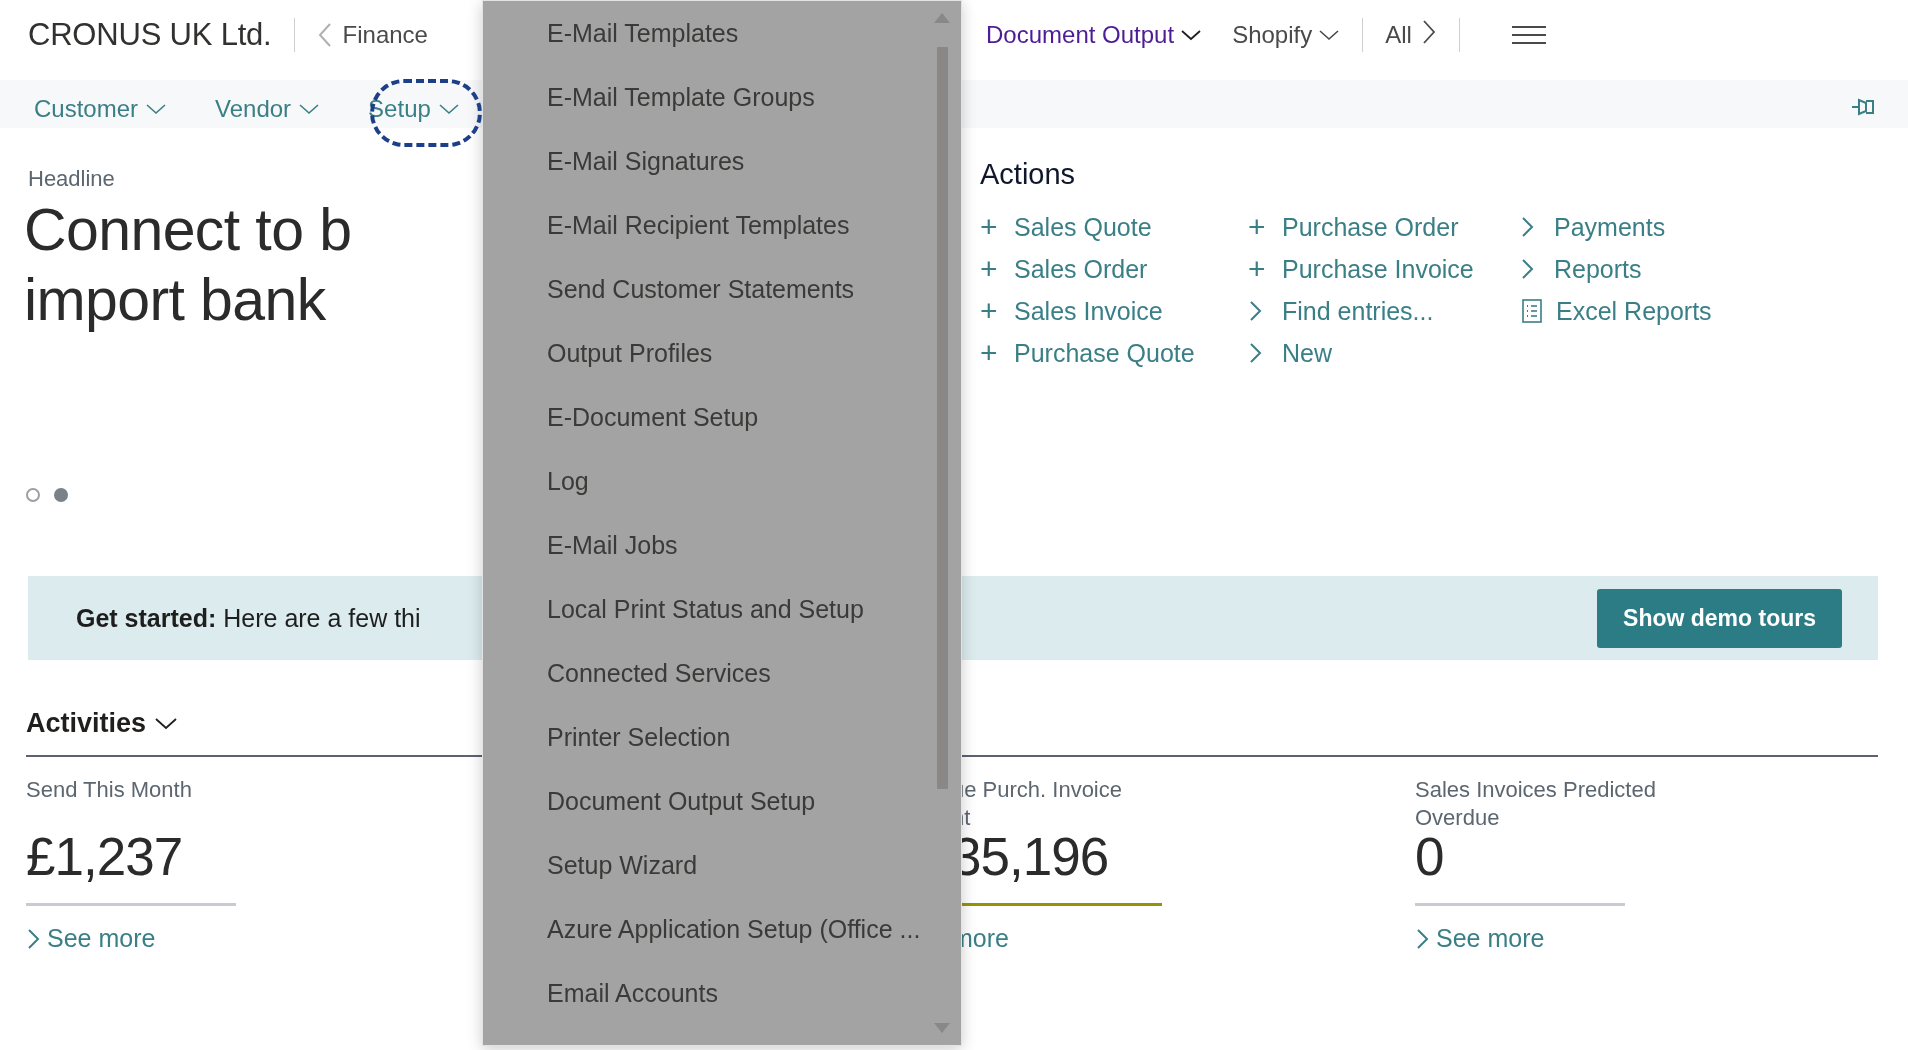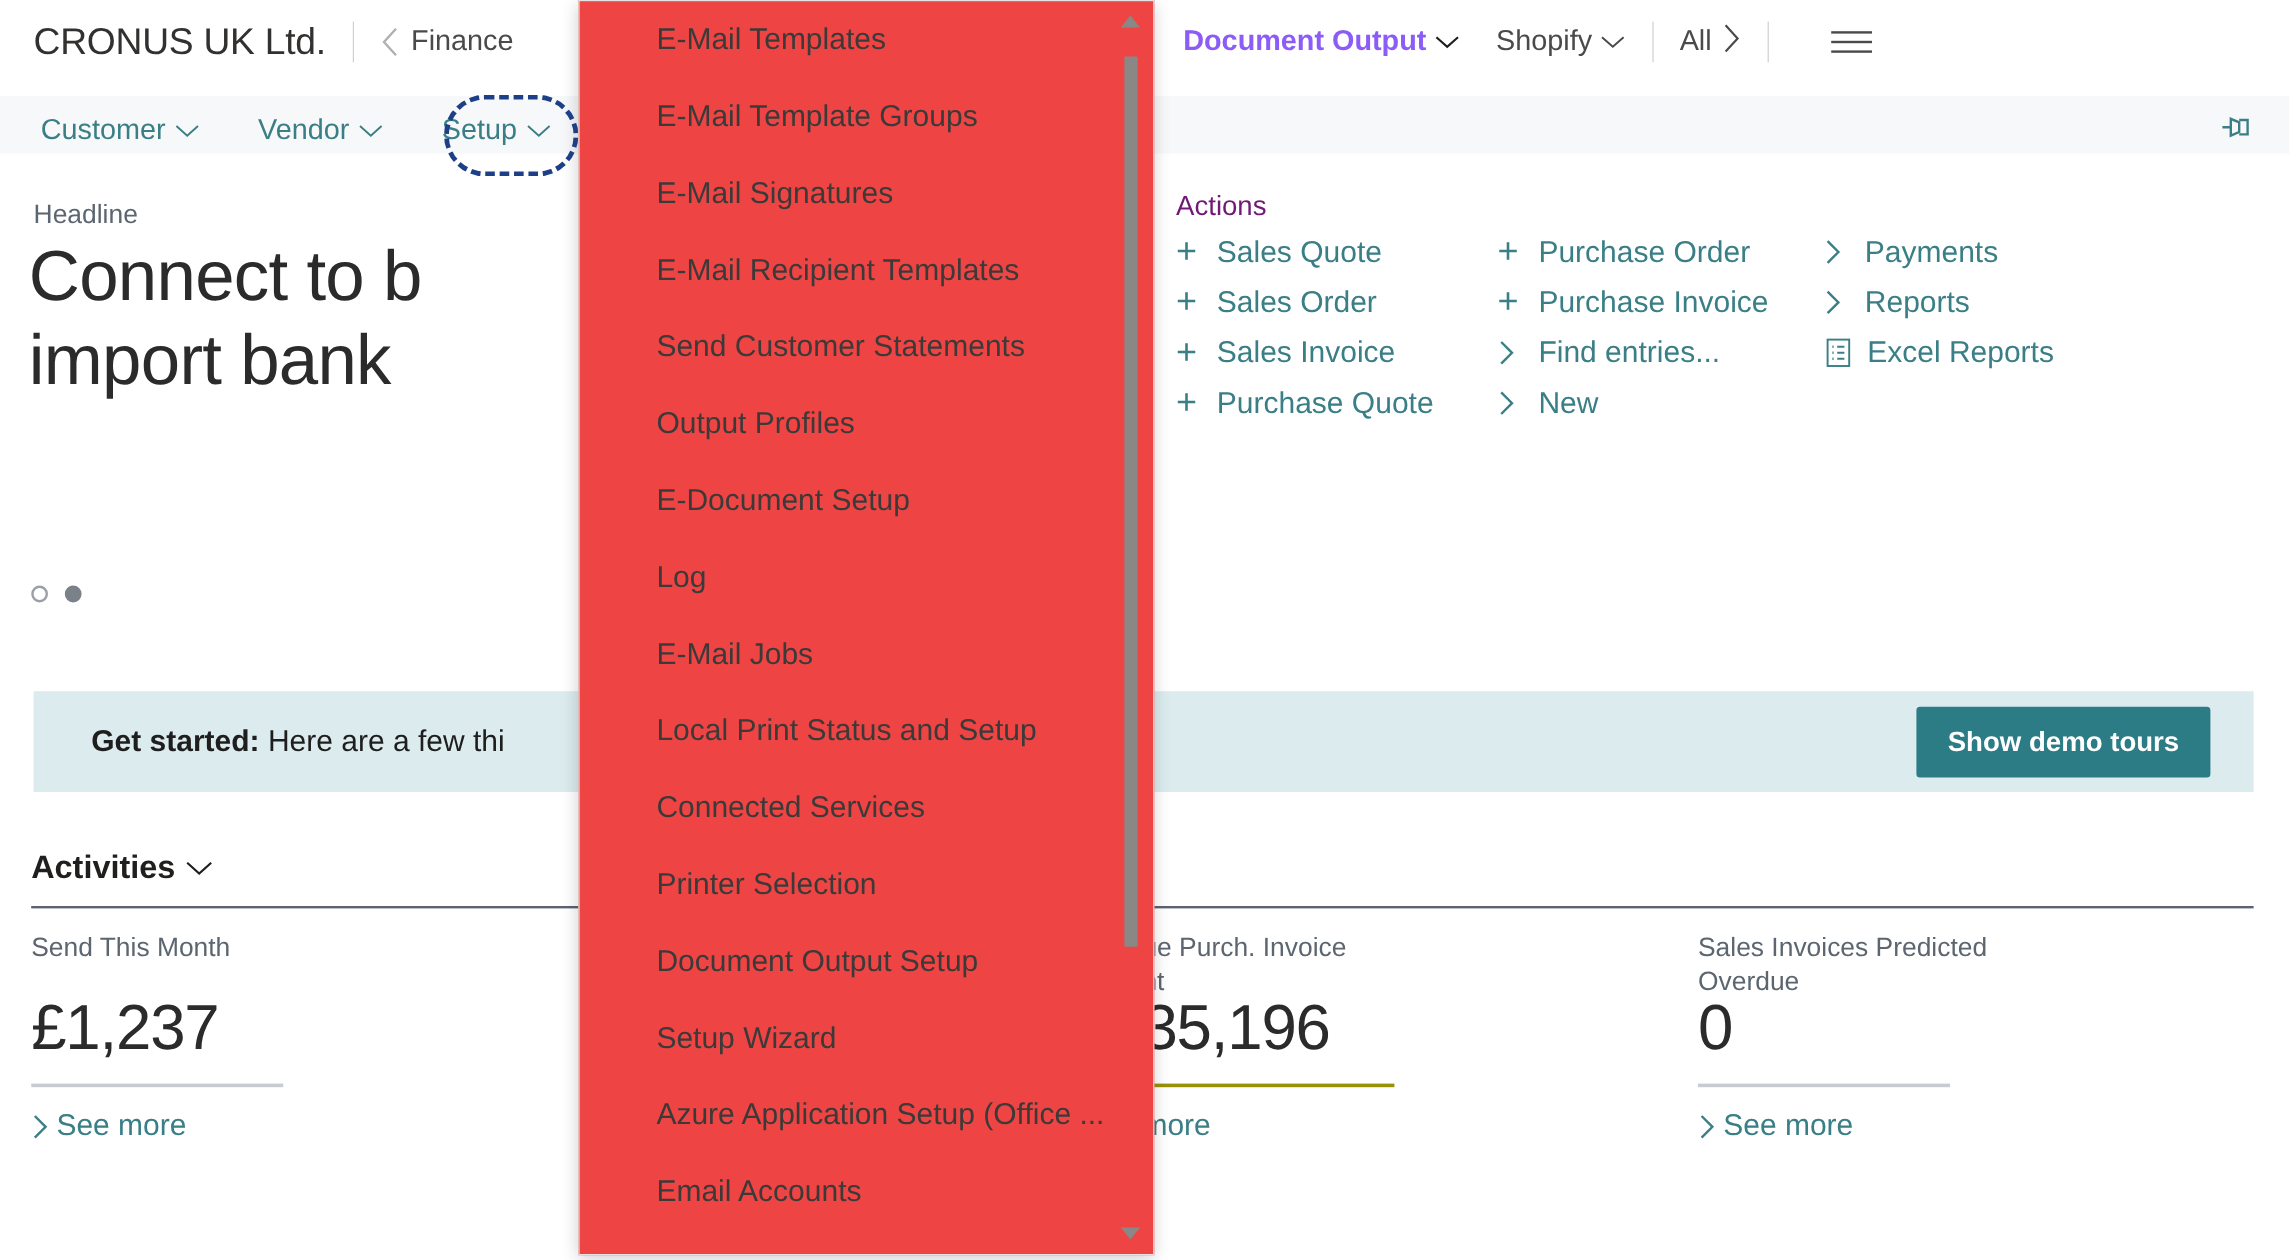--- a/index.html
+++ b/index.html
@@ -25,21 +25,21 @@
   }
   .vsep {
     width: 1px; height: 34px; background: #cfcfcf; margin: 0 22px;
     flex: 0 0 auto;
   }
   .navgroup { display: flex; align-items: center; gap: 30px; }
   .navitem {
     font-size: 24px; color: #4a4a4a; display: inline-flex; align-items: center;
     gap: 6px; cursor: default;
   }
-  .navitem.bold { font-weight: 700; color: #8b5cf6; }
+  .navitem.bold { font-weight: 400; color: #4c1d95; }
   .chev-down { display: inline-block; }
   .chev-down svg { display:block; }
   .backchev { color:#9a9a9a; margin-right: 4px; display:inline-flex; }
   .navitem.all { gap: 9px; }
   .hamburger {
     display: flex; flex-direction: column; gap: 6px; width: 34px;
     margin-left: 30px;
   }
   .hamburger span { display:block; height: 2px; background: #4a4a4a; width: 34px; }
 
@@ -78,21 +78,21 @@
   }
   .dots { position: absolute; left: 26px; top: 360px; display:flex; gap: 14px; align-items:center; }
   .dot { width: 14px; height: 14px; border-radius: 50%; }
   .dot.hollow { border: 2px solid #9aa0a6; background: transparent; }
   .dot.filled { background: #7a8189; }
 
   
   .actions {
     position: absolute; left: 980px; top: 30px; width: 790px;
   }
-  .actions-title { font-size: 23px; color: #701a75; margin-bottom: 10px; }
+  .actions-title { font-size: 29px; color: #0f172a; margin-bottom: 21px; }
   .actions-grid {
     display: grid;
     grid-template-columns: 268px 272px auto;
     row-gap: 12px;
   }
   .action {
     font-size: 25px; color: #3a7f86; display: inline-flex; align-items: center;
     gap: 12px; white-space: nowrap;
   }
   .glyph-plus { font-size: 30px; line-height: 1; color:#3a7f86; font-weight: 300; width: 22px; display:inline-block;}
@@ -139,21 +139,21 @@
   .tile-underline { width: 210px; height: 3px; background: #c8ccd2; margin-top: 20px; }
   .tile-underline.warn { background: #9a9206; }
   .see-more {
     margin-top: 18px; font-size: 25px; color:#3a7f86;
     display:inline-flex; align-items:center; gap: 6px;
   }
 
   
   .dropdown {
     position: absolute; left: 482px; top: 0; width: 480px; height: 1046px;
-    background: #ef4444;
+    background: #a3a3a3;
     border: 1px solid #e3e3e3;
     box-shadow: 0 3px 14px rgba(0,0,0,0.20);
     z-index: 30;
     overflow: hidden;
   }
   .dd-list { position: absolute; left: 0; top: 0; width: 480px; }
   .dd-item {
     font-size: 25px; color: #3b3a39; padding: 0 0 0 64px;
     height: 64px; display: flex; align-items: center;
     white-space: nowrap; overflow: hidden;

